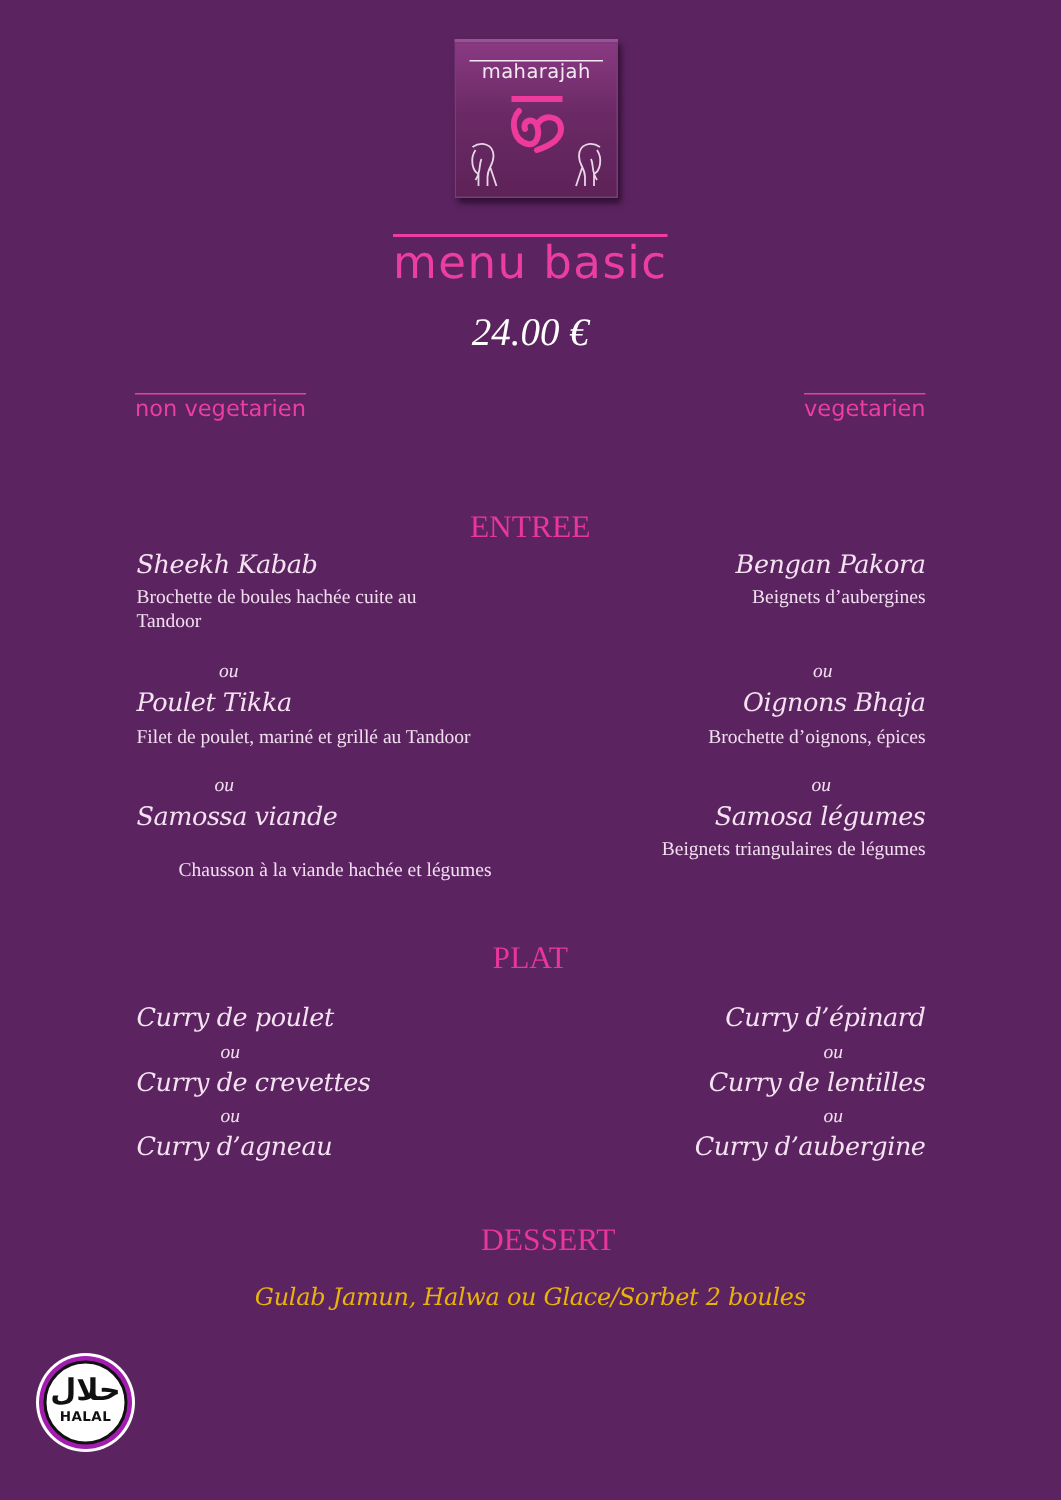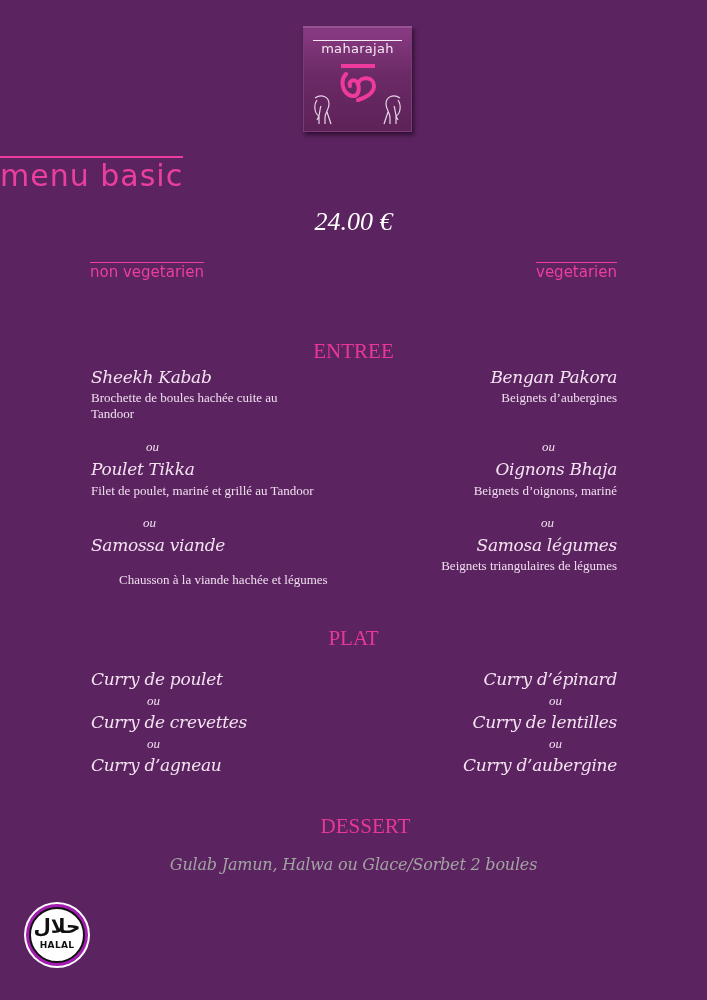--- a/index.html
+++ b/index.html
@@ -25,21 +25,21 @@
       font-family: "DejaVu Sans", sans-serif; font-size: 13px; letter-spacing: 0.3px;
       border-top: 1px solid #f4e8f2; margin: 0 10px; padding-top: 0;
     }
     .logo-glyph { position: absolute; left: 35px; top: 32px; width: 40px; height: 42px; }
     .logo-elephant { position: absolute; top: 66px; width: 22px; height: 32px; }
     .logo-elephant.left { left: 8px; }
     .logo-elephant.right { right: 8px; }
 
     
     .menu-title {
-      left: 0; width: 707px; top: 158px; text-align: left;
+      left: 0; width: 707px; top: 158px; text-align: center;
       color: #ec3ea0; font-family: "DejaVu Sans", sans-serif;
       font-size: 30px; letter-spacing: 1px; font-weight: normal;
       line-height: 36px;
     }
     .menu-title span { border-top: 2px solid #ec3ea0; padding-top: 0; }
     .price {
       left: 0; width: 707px; top: 205px; text-align: center;
       color: #ffffff; font-style: italic; font-size: 26px; line-height: 34px;
     }
 
@@ -66,21 +66,21 @@
     }
     .ou { font-style: italic; font-size: 13px; line-height: 16px; color: #f1deef; }
 
     .left-col { left: 91px; text-align: left; }
     .right-col { right: 90px; text-align: right; }
 
     .plat-name { font-style: italic; font-size: 17px; line-height: 20px; color: #f4e2f1; font-family: "DejaVu Serif", serif; letter-spacing: -0.3px; white-space: nowrap; }
 
     .dessert-line {
       left: 0; width: 707px; top: 855px; text-align: center;
-      font-style: italic; font-size: 16px; line-height: 20px; color: #a3a3a3;
+      font-style: italic; font-size: 16px; line-height: 20px; color: #eab308;
       font-family: "DejaVu Serif", serif; letter-spacing: -0.2px;
     }
 
     .halal {
       left: 26px; top: 904px; width: 62px; height: 62px;
       border-radius: 50%; background: #a21caf;
       box-shadow: 0 0 0 2px #ffffff;
     }
     .halal-inner {
       position: absolute; left: 3px; top: 3px; width: 52px; height: 52px;
@@ -127,21 +127,21 @@
 <div class="abs dish-name left-col" style="top:459px;">Poulet Tikka</div>
 <div class="abs dish-desc left-col" style="top:482px;">Filet de poulet, mariné et grillé au Tandoor</div>
 <div class="abs ou" style="left:143px; top:515px;">ou</div>
 <div class="abs dish-name left-col" style="top:535px;">Samossa viande</div>
 <div class="abs dish-desc left-col" style="top:571px;margin-left:28px;">Chausson à la viande hachée et légumes</div>
 
 <div class="abs dish-name right-col" style="top:367px;">Bengan Pakora</div>
 <div class="abs dish-desc right-col" style="top:389px;">Beignets d’aubergines</div>
 <div class="abs ou" style="left:542px; top:439px;">ou</div>
 <div class="abs dish-name right-col" style="top:459px;">Oignons Bhaja</div>
-<div class="abs dish-desc right-col" style="top:482px;">Beignets d’oignons, mariné</div>
+<div class="abs dish-desc right-col" style="top:482px;">Brochette d’oignons, épices</div>
 <div class="abs ou" style="left:541px; top:515px;">ou</div>
 <div class="abs dish-name right-col" style="top:535px;">Samosa légumes</div>
 <div class="abs dish-desc right-col" style="top:557px;">Beignets triangulaires de légumes</div>
 
 <div class="abs section-title" style="top:625px;">PLAT</div>
 
 <div class="abs plat-name left-col" style="top:669px;">Curry de poulet</div>
 <div class="abs ou" style="left:147px; top:693px;">ou</div>
 <div class="abs plat-name left-col" style="top:712px;">Curry de crevettes</div>
 <div class="abs ou" style="left:147px; top:736px;">ou</div>

